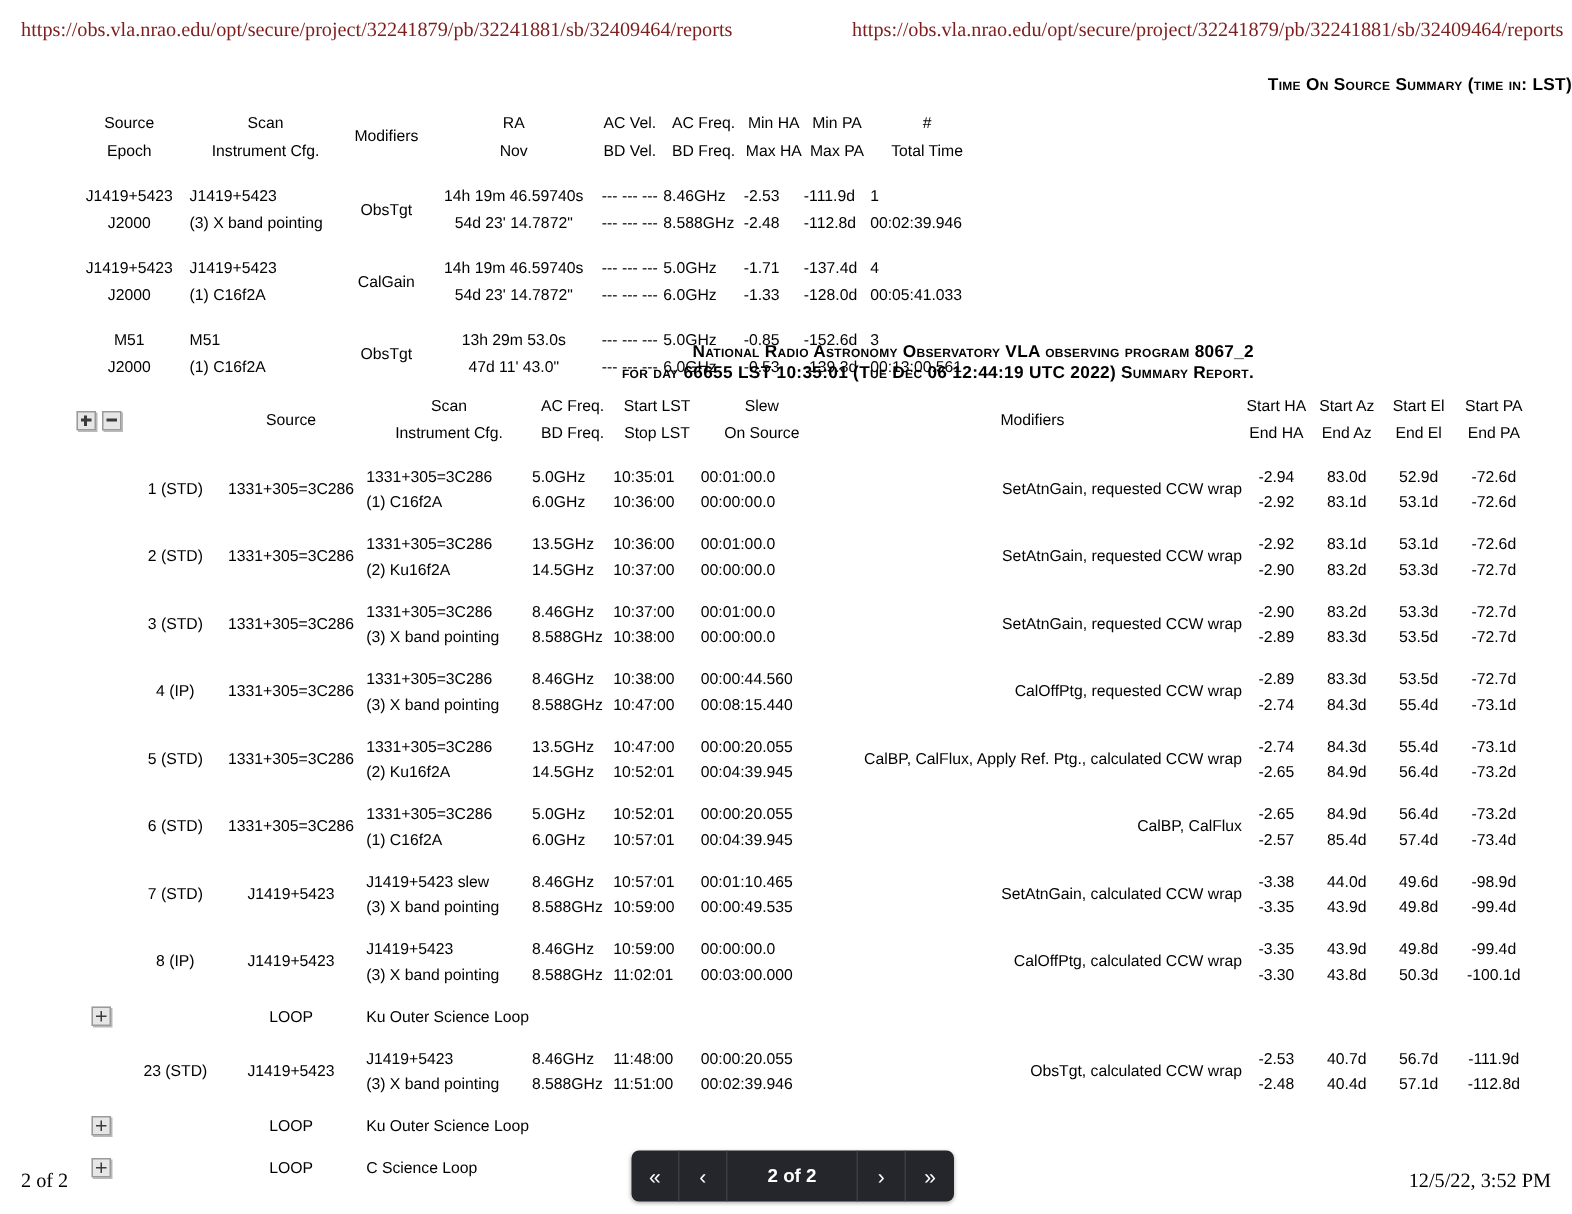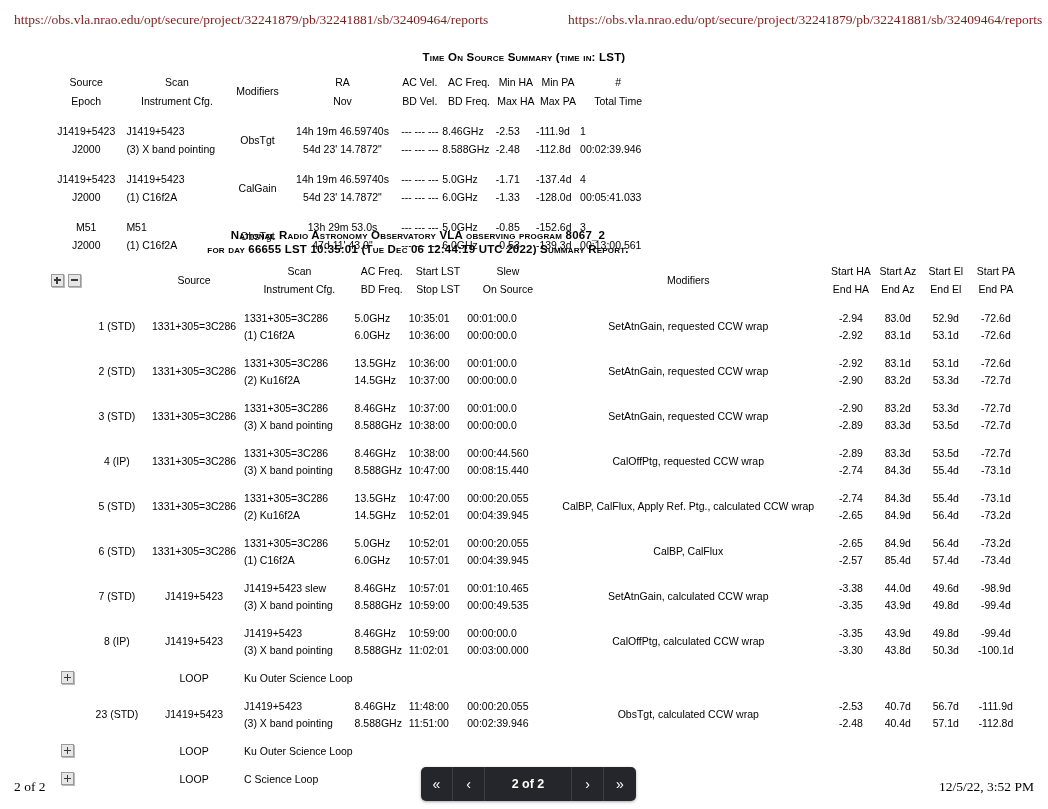--- a/index.html
+++ b/index.html
@@ -33,21 +33,21 @@
     left: 14px;
     top: 0;
   }
   .page-header .url-right {
     position: absolute;
     left: 568px;
     top: 0;
   }
 
   .smallcaps-title {
-    text-align: center;
+    text-align: right;
     font-size: 11.5px;
     font-weight: bold;
     font-variant: small-caps;
     letter-spacing: 0.2px;
     line-height: 14px;
   }
 
   .report-title-block {
     margin-top: 0;
   }
@@ -118,21 +118,21 @@
   .p-col-scan  { width: 106px; }
   .p-col-freq  { width: 52px; }
   .p-col-lst   { width: 56px; }
   .p-col-slew  { width: 78px; }
   .p-col-mod   { width: 268px; }
   .p-col-ha    { width: 44px; }
   .p-col-az    { width: 46px; }
   .p-col-el    { width: 46px; }
   .p-col-pa    { width: 50px; }
 
-  .mod-cell { text-align: center; }
+  .mod-cell { text-align: right; }
 
   
   .tog-box {
     display: inline-block;
     width: 11px;
     height: 11px;
     border: 1px solid #9a9a9a;
     background: #e6e6e6;
     position: relative;
     vertical-align: middle;

